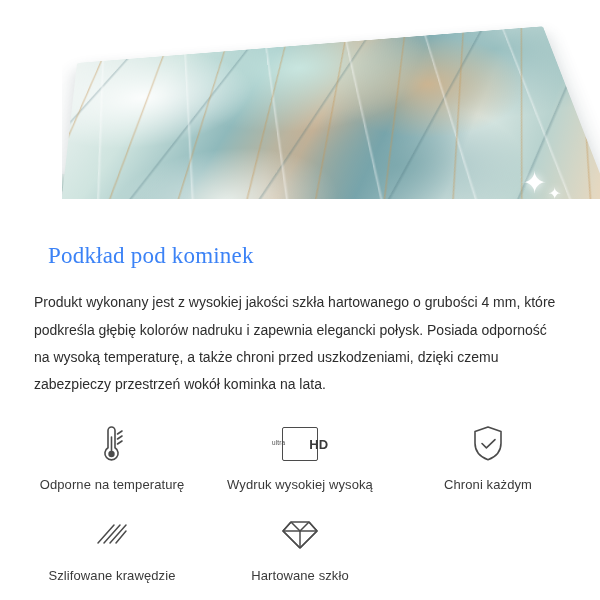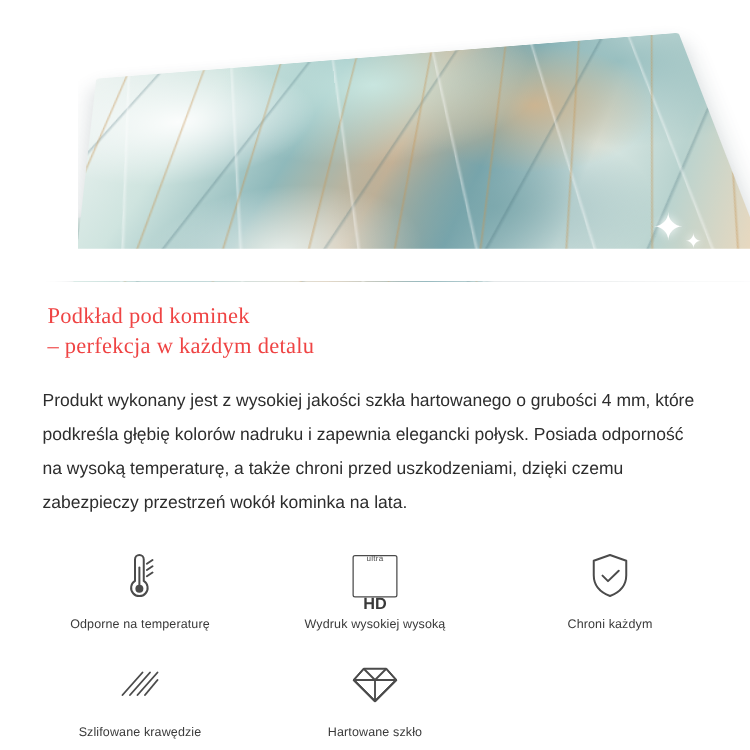--- a/index.html
+++ b/index.html
@@ -92,24 +92,24 @@
   .sparkle.s1 { left: 522px; top: 168px; font-size: 30px; }
   .sparkle.s2 { left: 548px; top: 186px; font-size: 16px; }
 
   
   .content {
     padding: 10px 34px 0 34px;
   }
   h1.title {
     font-family: "Liberation Serif", serif;
     font-weight: 400;
-    font-size: 18px;
+    font-size: 23px;
     line-height: 1.32;
-    color: #ef4444;
-    margin: 6px 0 18px 4px;
+    color: #3b82f6;
+    margin: 6px 0 18px 14px;
     letter-spacing: 0.2px;
   }
   h1.title .line { display: block; }
   p.desc {
     font-size: 14px;
     line-height: 1.95;
     color: #2d2d2d;
     margin: 0 0 6px 0;
     max-width: 540px;
   }
@@ -129,34 +129,34 @@
     justify-content: flex-start;
   }
   .feature .ic {
     height: 46px;
     display: flex;
     align-items: center;
     justify-content: center;
   }
   .feature .cap {
     margin-top: 10px;
-    font-size: 10px;
+    font-size: 13px;
     color: #3a3a3a;
     text-align: center;
     letter-spacing: 0.1px;
   }
   .ultrahd {
     width: 34px;
     height: 32px;
     border: 1.6px solid #4b4b4b;
     border-radius: 2px;
     display: flex;
-    flex-direction: column;
+    flex-direction: row;
     align-items: center;
-    justify-content: space-between;
+    justify-content: center;
     line-height: 1;
     gap: 24px;
   }
   .ultrahd .u1 { font-size: 6.4px; color: #4b4b4b; letter-spacing: 0.2px; }
   .ultrahd .u2 { font-size: 13px; font-weight: bold; color: #3a3a3a; margin-top: 1px; }
   svg { display: block; }
 </style>
 </head>
 <body>
 
@@ -169,21 +169,20 @@
     </div>
     <div class="hero-mask-left"></div>
     <div class="hero-mask-bottom"></div>
     <span class="sparkle s1">✦</span>
     <span class="sparkle s2">✦</span>
   </div>
 
   <div class="content">
     <h1 class="title">
       <span class="line">Podkład pod kominek</span>
-      <span class="line">– perfekcja w każdym detalu</span>
     </h1>
     <p class="desc">Produkt wykonany jest z wysokiej jakości szkła hartowanego o grubości 4 mm, które podkreśla głębię kolorów nadruku i zapewnia elegancki połysk. Posiada odporność na wysoką temperaturę, a także chroni przed uszkodzeniami, dzięki czemu zabezpieczy przestrzeń wokół kominka na lata.</p>
   </div>
 
   <div class="features">
 
     <div class="feature">
       <div class="ic">
         <svg width="34" height="42" viewBox="0 0 34 42" fill="none" stroke="#4b4b4b" stroke-width="1.6" stroke-linecap="round">
           <path d="M13 7.5a3.5 3.5 0 0 1 7 0v17.2a6.6 6.6 0 1 1-7 0z"></path>

